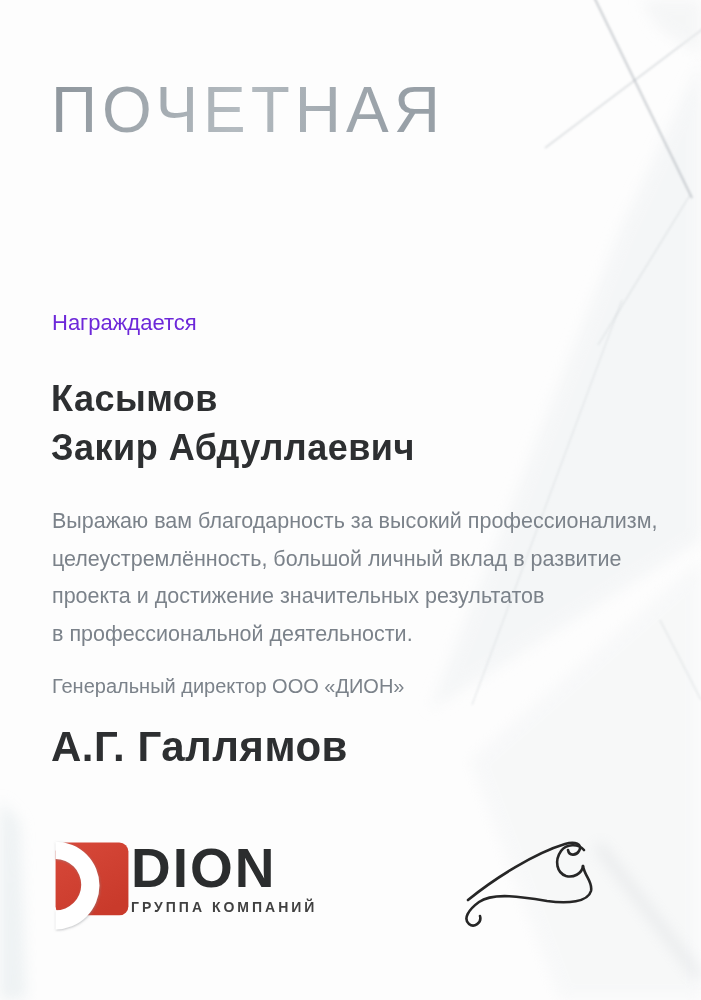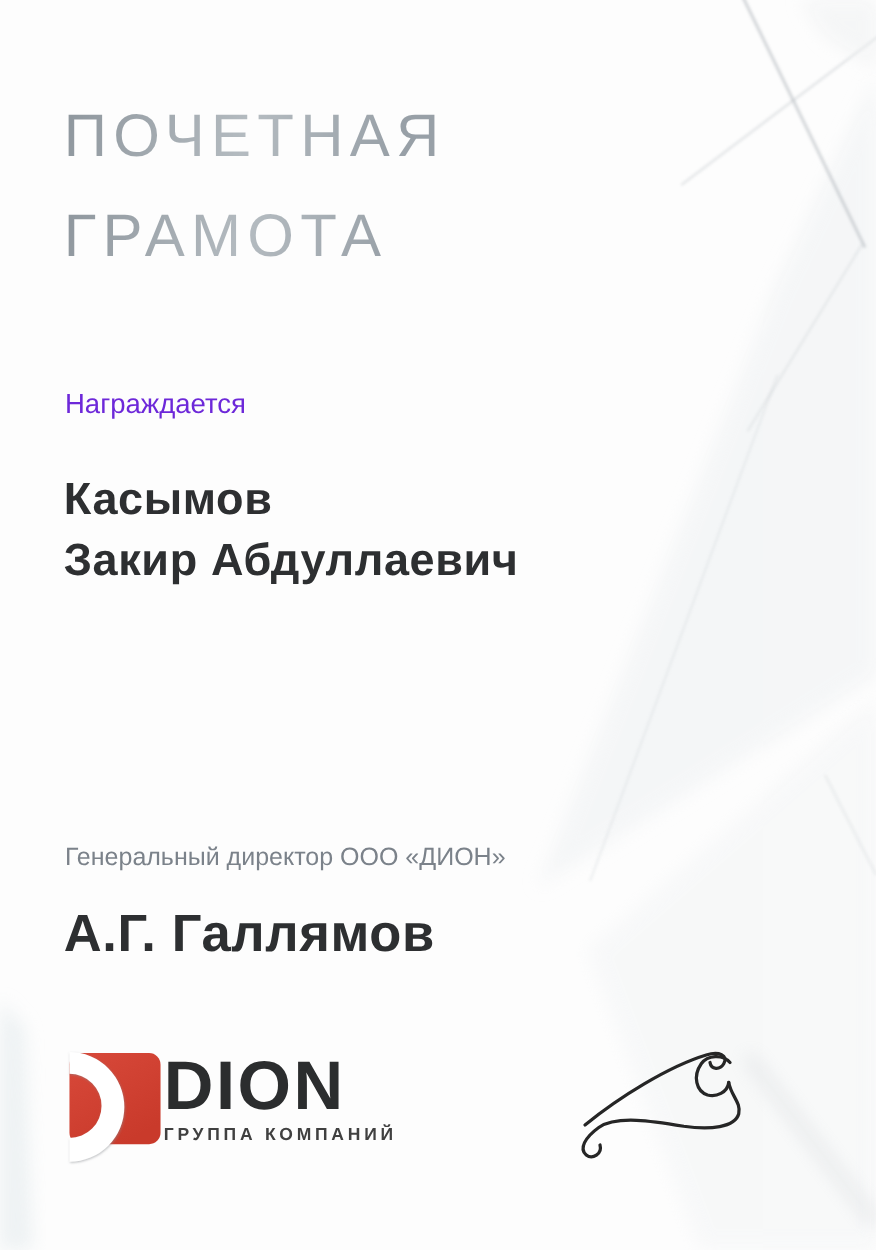--- a/index.html
+++ b/index.html
@@ -20,21 +20,21 @@
     left: 0; top: 0;
     width: 701px; height: 1000px;
     z-index: 0;
     pointer-events: none;
   }
   .content { position: absolute; left: 0; top: 0; width: 701px; height: 1000px; z-index: 1; }
 
   .title {
     position: absolute;
     left: 51px; top: 70px;
-    font-size: 48px;
+    font-size: 64px;
     font-weight: 300;
     line-height: 80px;
     letter-spacing: 5px;
     color: var(--title_silver, #9aa1a8);
   }
   @supports ((-webkit-background-clip: text) or (background-clip: text)) {
     .title div {
       background: linear-gradient(105deg, #8d959c 0%, #b4bbc0 48%, #98a0a7 85%);
       -webkit-background-clip: text;
       background-clip: text;
@@ -134,30 +134,35 @@
     <line x1="598" y1="845" x2="700" y2="978" stroke="#c9ced2" stroke-width="9" opacity="0.35" filter="url(#soften-wide)"></line>
     <line x1="660" y1="620" x2="701" y2="700" stroke="#d0d5d8" stroke-width="2" opacity="0.35" filter="url(#soften)"></line>
     <polygon points="0,800 20,822 26,1000 0,1000" fill="#dfe7ea" opacity="0.5" filter="url(#soften-wide)"></polygon>
     <polygon points="640,0 701,0 701,55 660,30" fill="#eef0f1" opacity="0.5" filter="url(#soften-wide)"></polygon>
   </svg>
 
   <div class="content">
 
     <div class="title">
       <div>ПОЧЕТНАЯ</div>
-      <div>ГРАМОТА</div>
     </div>
 
     <div class="award-label">Награждается</div>
 
     <div class="recipient">
       <div>Касымов</div>
       <div>Закир Абдуллаевич</div>
     </div>
 
+    <div class="message">
+      <div>Выражаю вам благодарность за высокий профессионализм,</div>
+      <div>целеустремлённость, большой личный вклад в развитие</div>
+      <div>проекта и достижение значительных результатов</div>
+      <div>в профессиональной деятельности.</div>
+    </div>
 
     <div class="signatory-position">Генеральный директор ООО «ДИОН»</div>
     <div class="signatory-name">А.Г. Галлямов</div>
 
     <div class="logo">
       <svg class="logo-mark" viewBox="0 0 94 122" aria-hidden="true">
         <defs>
           <linearGradient id="redg" x1="0" y1="0" x2="0.6" y2="1">
             <stop offset="0" stop-color="#d8493a"></stop>
             <stop offset="1" stop-color="#c93a2b"></stop>

